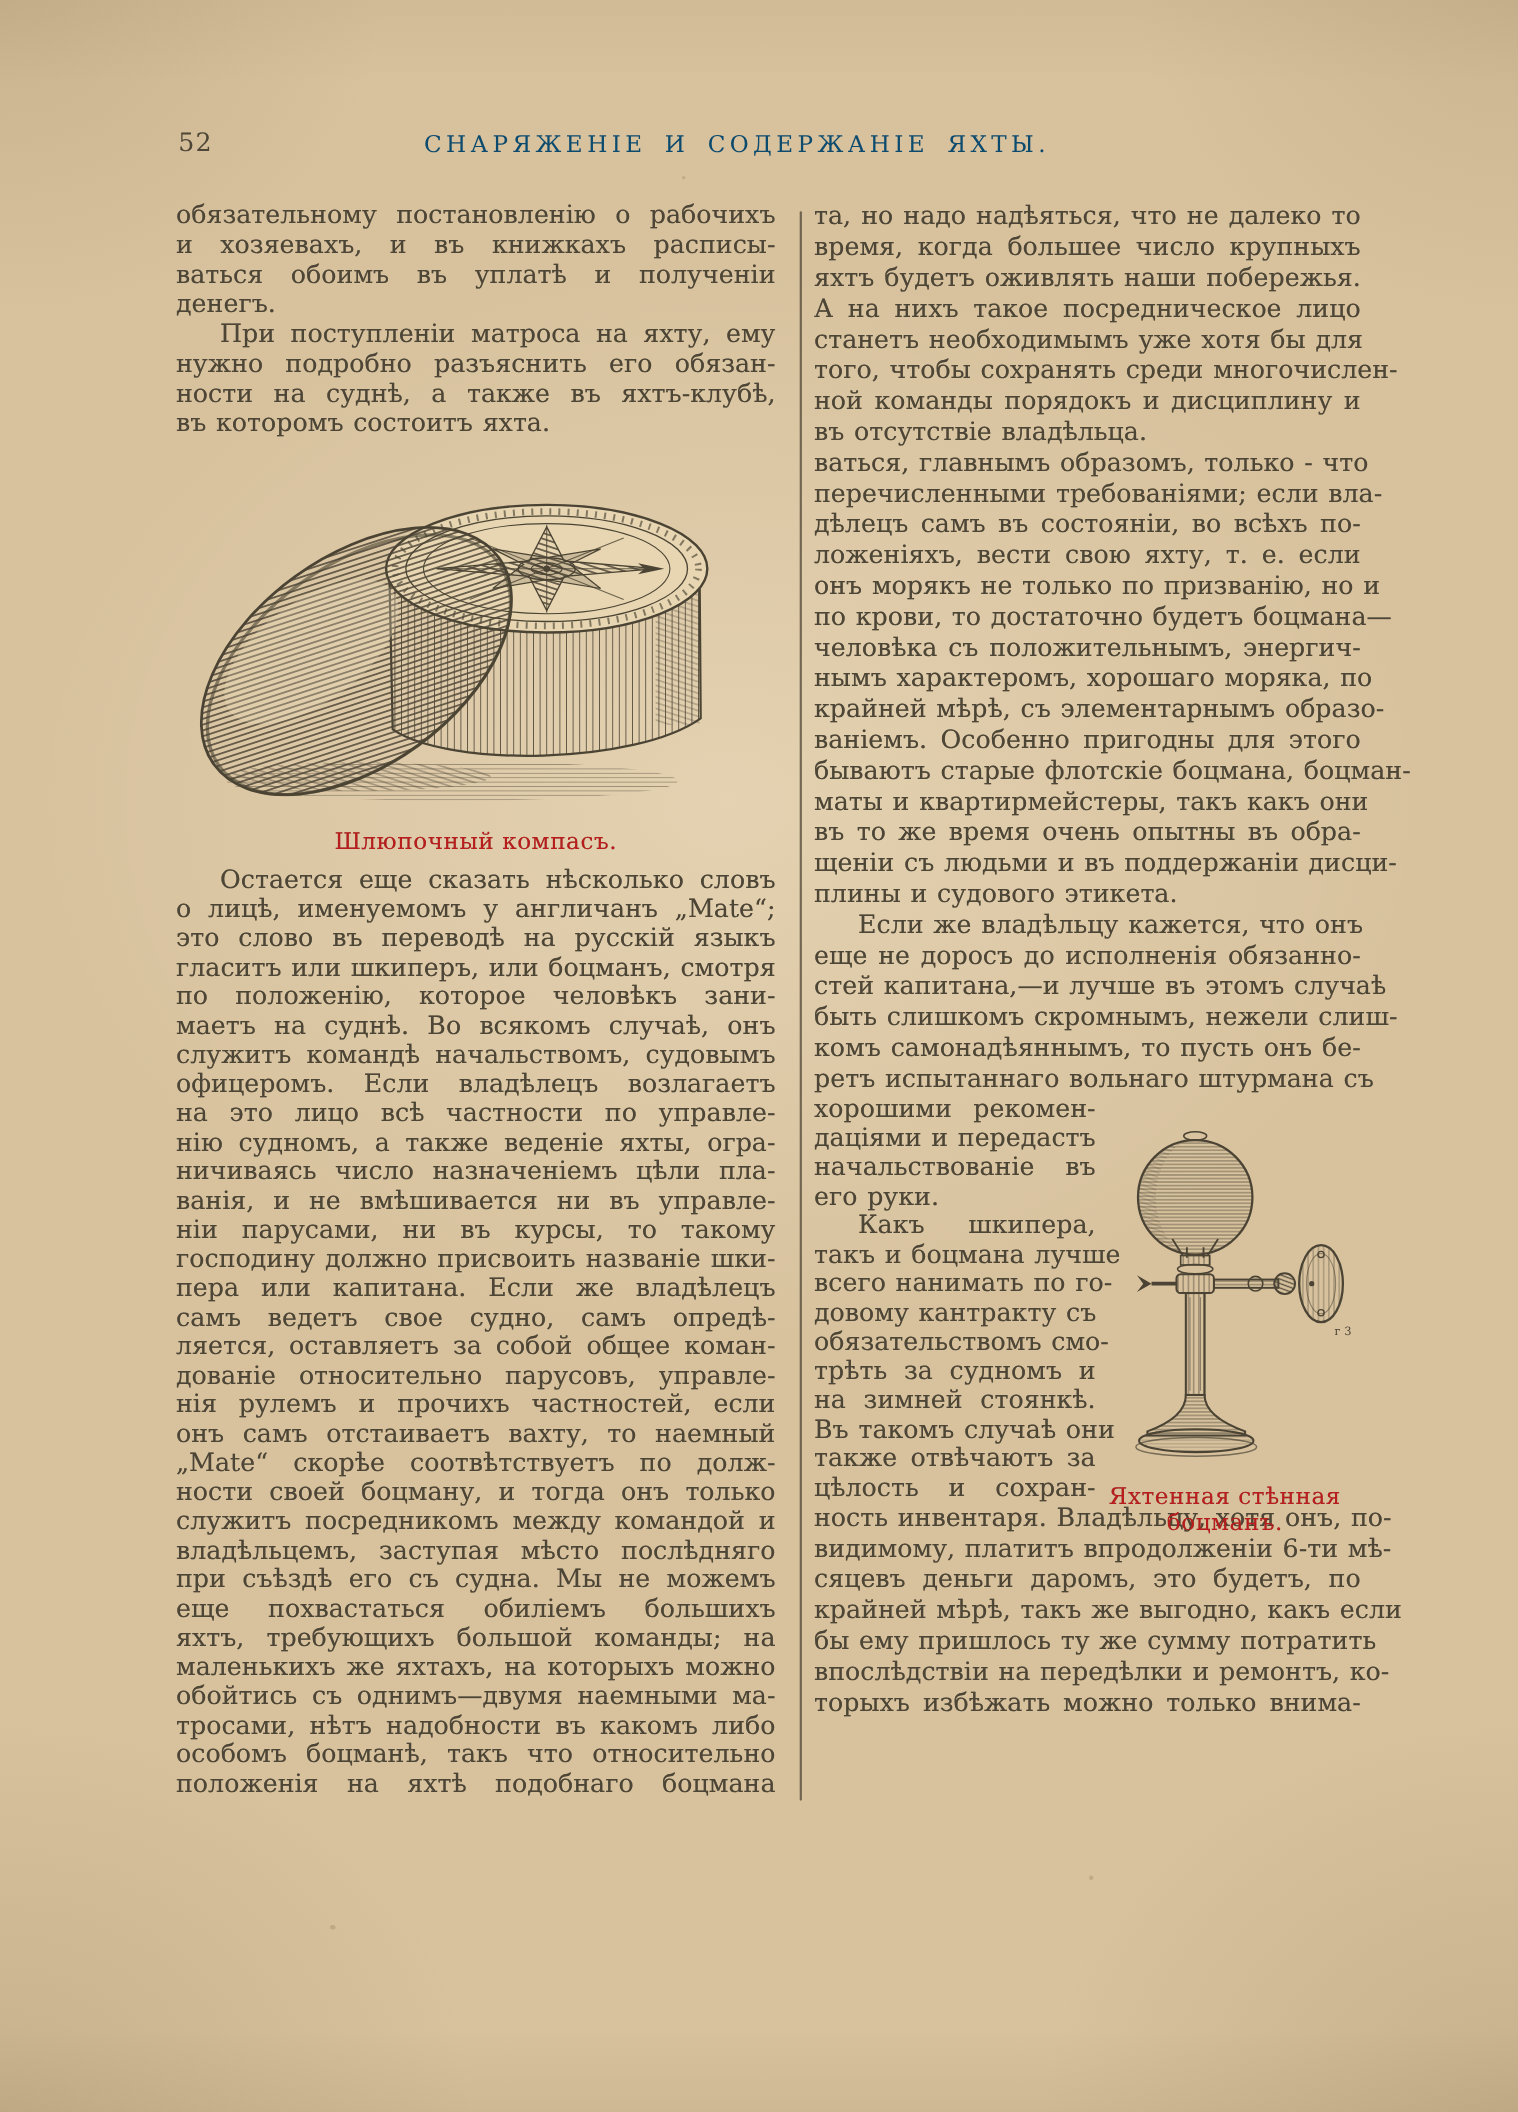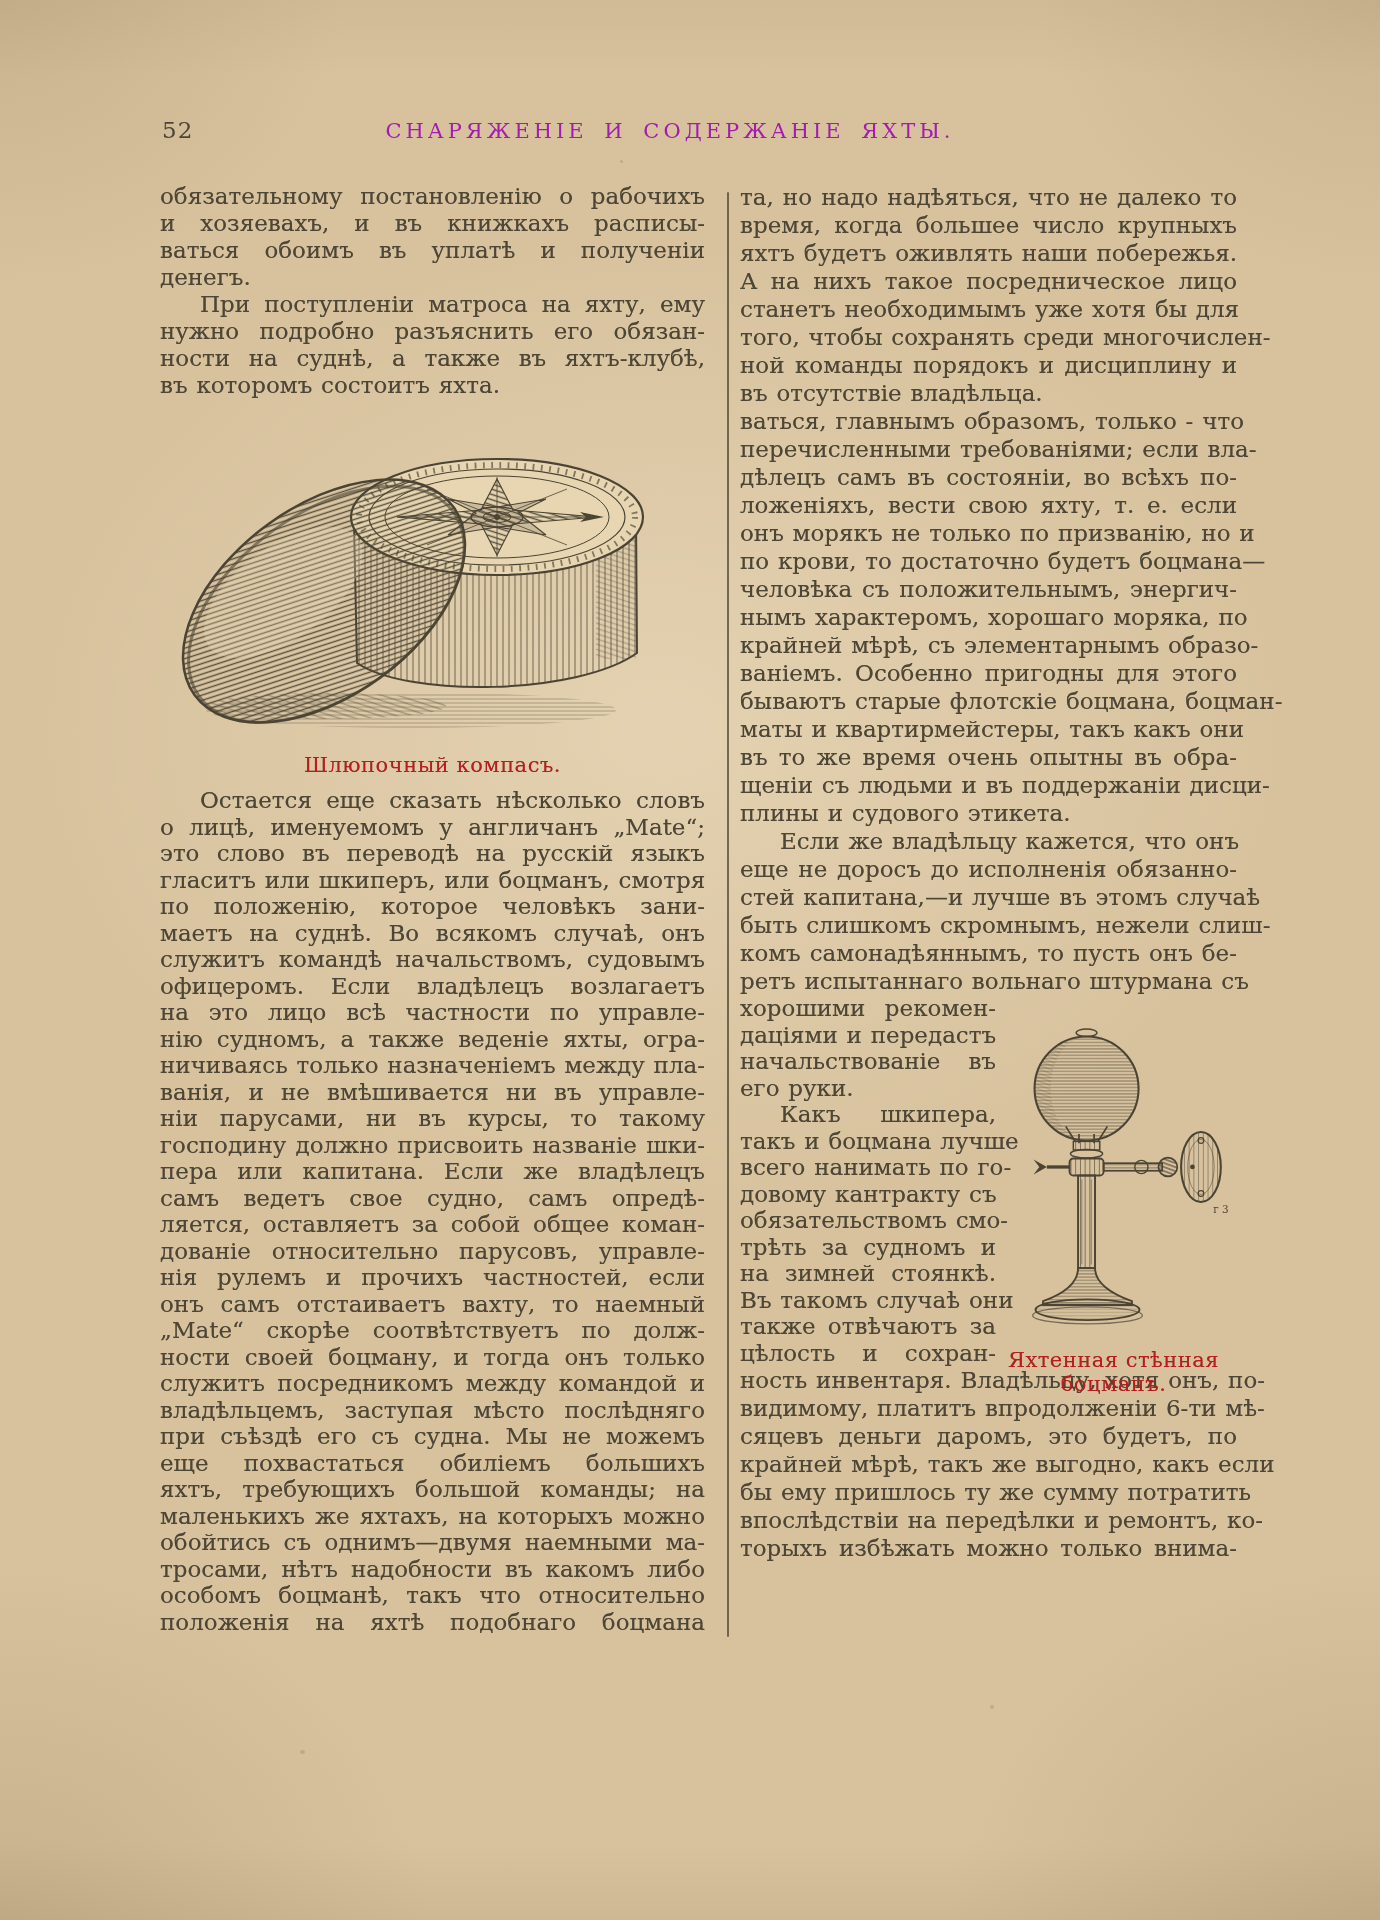--- a/index.html
+++ b/index.html
@@ -11,21 +11,21 @@
       radial-gradient(ellipse 500px 420px at 0% 0%, rgba(110,85,50,.14), rgba(110,85,50,0) 70%),
       radial-gradient(ellipse 500px 420px at 100% 0%, rgba(110,85,50,.12), rgba(110,85,50,0) 70%),
       radial-gradient(ellipse 620px 520px at 0% 100%, rgba(110,85,50,.16), rgba(110,85,50,0) 70%),
       radial-gradient(ellipse 620px 520px at 100% 100%, rgba(110,85,50,.16), rgba(110,85,50,0) 70%),
       linear-gradient(180deg, rgba(120,95,60,.08) 0%, rgba(120,95,60,0) 4%, rgba(120,95,60,0) 96%, rgba(120,95,60,.10) 100%);
     font-family:"DejaVu Serif","Liberation Serif",serif;
     color:#4d4636;
   }
   .pagenum{position:absolute;left:162px;top:117px;font-size:23px;letter-spacing:1px;text-align:right;}
   .runtitle{position:absolute;left:200px;top:119px;width:940px;text-align:center;
-    font-size:21px;letter-spacing:4px;color:#a21caf;word-spacing:6px;}
+    font-size:21px;letter-spacing:4px;color:#0c4a6e;word-spacing:6px;}
   .col{position:absolute;top:183px;}
   .col-left{left:160px;width:545px;}
   .col-right{left:740px;width:497px;}
   .divider{position:absolute;left:727px;top:192px;width:2px;height:1445px;
     background:rgba(72,64,48,.72);border-radius:1px;}
   .tline{font-size:23px;line-height:27px;text-align:justify;text-align-last:justify;
     word-spacing:1.5px;white-space:nowrap;text-shadow:0 0 .5px rgba(77,70,54,.55);}
   .col-right .tline{line-height:28px;}
   .block-narrow .tline{line-height:26.5px;}
   .p3-left .tline{line-height:26.5px;}
@@ -107,21 +107,21 @@
       <div class="tline ind">Остается еще сказать нѣсколько словъ</div>
       <div class="tline">о лицѣ, именуемомъ у англичанъ „Mate“;</div>
       <div class="tline">это слово въ переводѣ на русскій языкъ</div>
       <div class="tline">гласитъ или шкиперъ, или боцманъ, смотря</div>
       <div class="tline">по положенію, которое человѣкъ зани-</div>
       <div class="tline">маетъ на суднѣ. Во всякомъ случаѣ, онъ</div>
       <div class="tline">служитъ командѣ начальствомъ, судовымъ</div>
       <div class="tline">офицеромъ. Если владѣлецъ возлагаетъ</div>
       <div class="tline">на это лицо всѣ частности по управле-</div>
       <div class="tline">нію судномъ, а также веденіе яхты, огра-</div>
-      <div class="tline">ничиваясь только назначеніемъ между пла-</div>
+      <div class="tline">ничиваясь число назначеніемъ цѣли пла-</div>
       <div class="tline">ванія, и не вмѣшивается ни въ управле-</div>
       <div class="tline">ніи парусами, ни въ курсы, то такому</div>
       <div class="tline">господину должно присвоить названіе шки-</div>
       <div class="tline">пера или капитана. Если же владѣлецъ</div>
       <div class="tline">самъ ведетъ свое судно, самъ опредѣ-</div>
       <div class="tline">ляется, оставляетъ за собой общее коман-</div>
       <div class="tline">дованіе относительно парусовъ, управле-</div>
       <div class="tline">нія рулемъ и прочихъ частностей, если</div>
       <div class="tline">онъ самъ отстаиваетъ вахту, то наемный</div>
       <div class="tline">„Mate“ скорѣе соотвѣтствуетъ по долж-</div>

